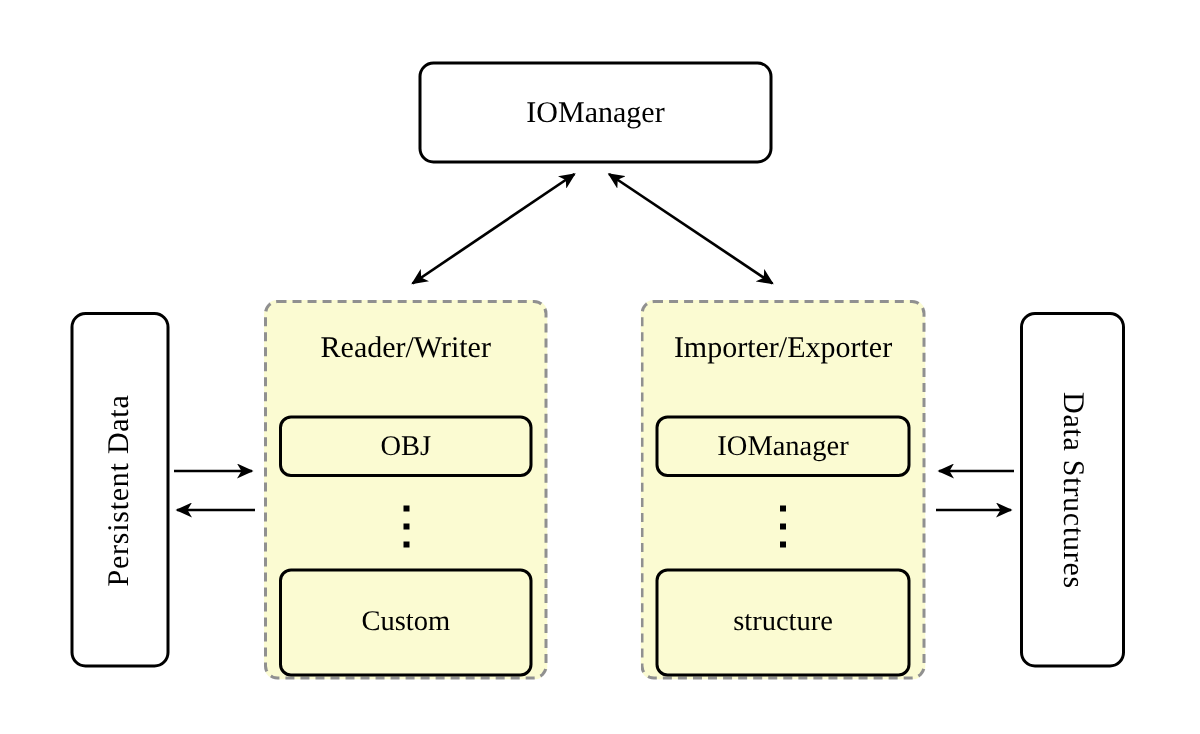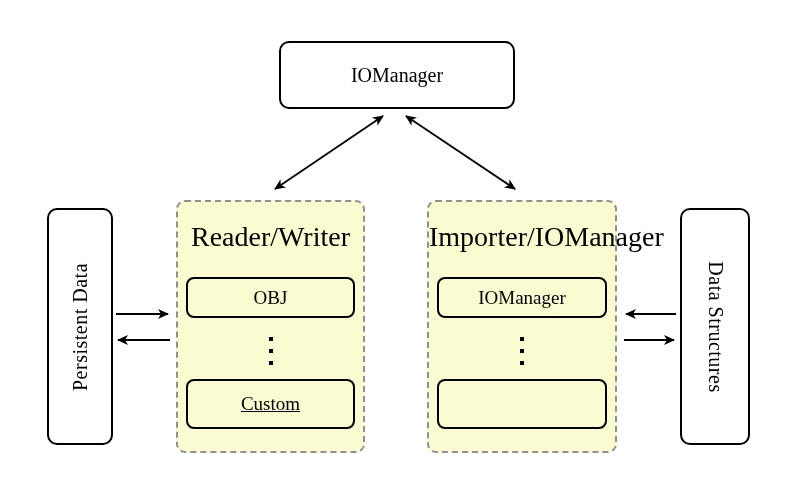--- a/index.html
+++ b/index.html
@@ -66,38 +66,38 @@
     border: 2px dashed var(--group-border);
     border-radius: 9px;
   }
   .group-rw { left: 176px; width: 189px; }
   .group-ie { left: 427px; width: 190px; }
   .group-title {
     position: absolute;
     left: 0; right: 0;
     top: 19px;
     text-align: center;
-    font-size: 28px;
+    font-size: 20px;
     white-space: nowrap;
   }
   .item {
     position: absolute;
     left: 8px; right: 8px;
     background: var(--group-fill);
     border: 2.5px solid var(--line-color);
     border-radius: 8px;
     display: flex;
     flex-direction: column;
     align-items: center;
     justify-content: center;
     font-size: 19px;
     line-height: 24px;
   }
   .item-top    { top: 75px;  height: 41px; }
-  .item-bottom { top: 177px; height: 50px; text-decoration: underline; }
+  .item-bottom { top: 177px; height: 72px; }
   .dots {
     position: absolute;
     left: 0; right: 0;
     top: 135px;
     display: flex;
     flex-direction: column;
     align-items: center;
     gap: 8px;
   }
   .dots i {
@@ -146,26 +146,27 @@
         <i></i>
         <i></i>
         <i></i>
       </div>
     <div class="item item-bottom">
       <span>Custom</span>
     </div>
   </div>
 
   <div class="group group-ie">
-    <div class="group-title">Importer/IOManager</div>
+    <div class="group-title">Importer/Exporter</div>
     <div class="item item-top">
       <span>IOManager</span>
     </div>
     <div class="dots">
         <i></i>
         <i></i>
         <i></i>
       </div>
     <div class="item item-bottom">
+      <span>structure</span>
     </div>
   </div>
 
 </div>
 
 </body></html>

